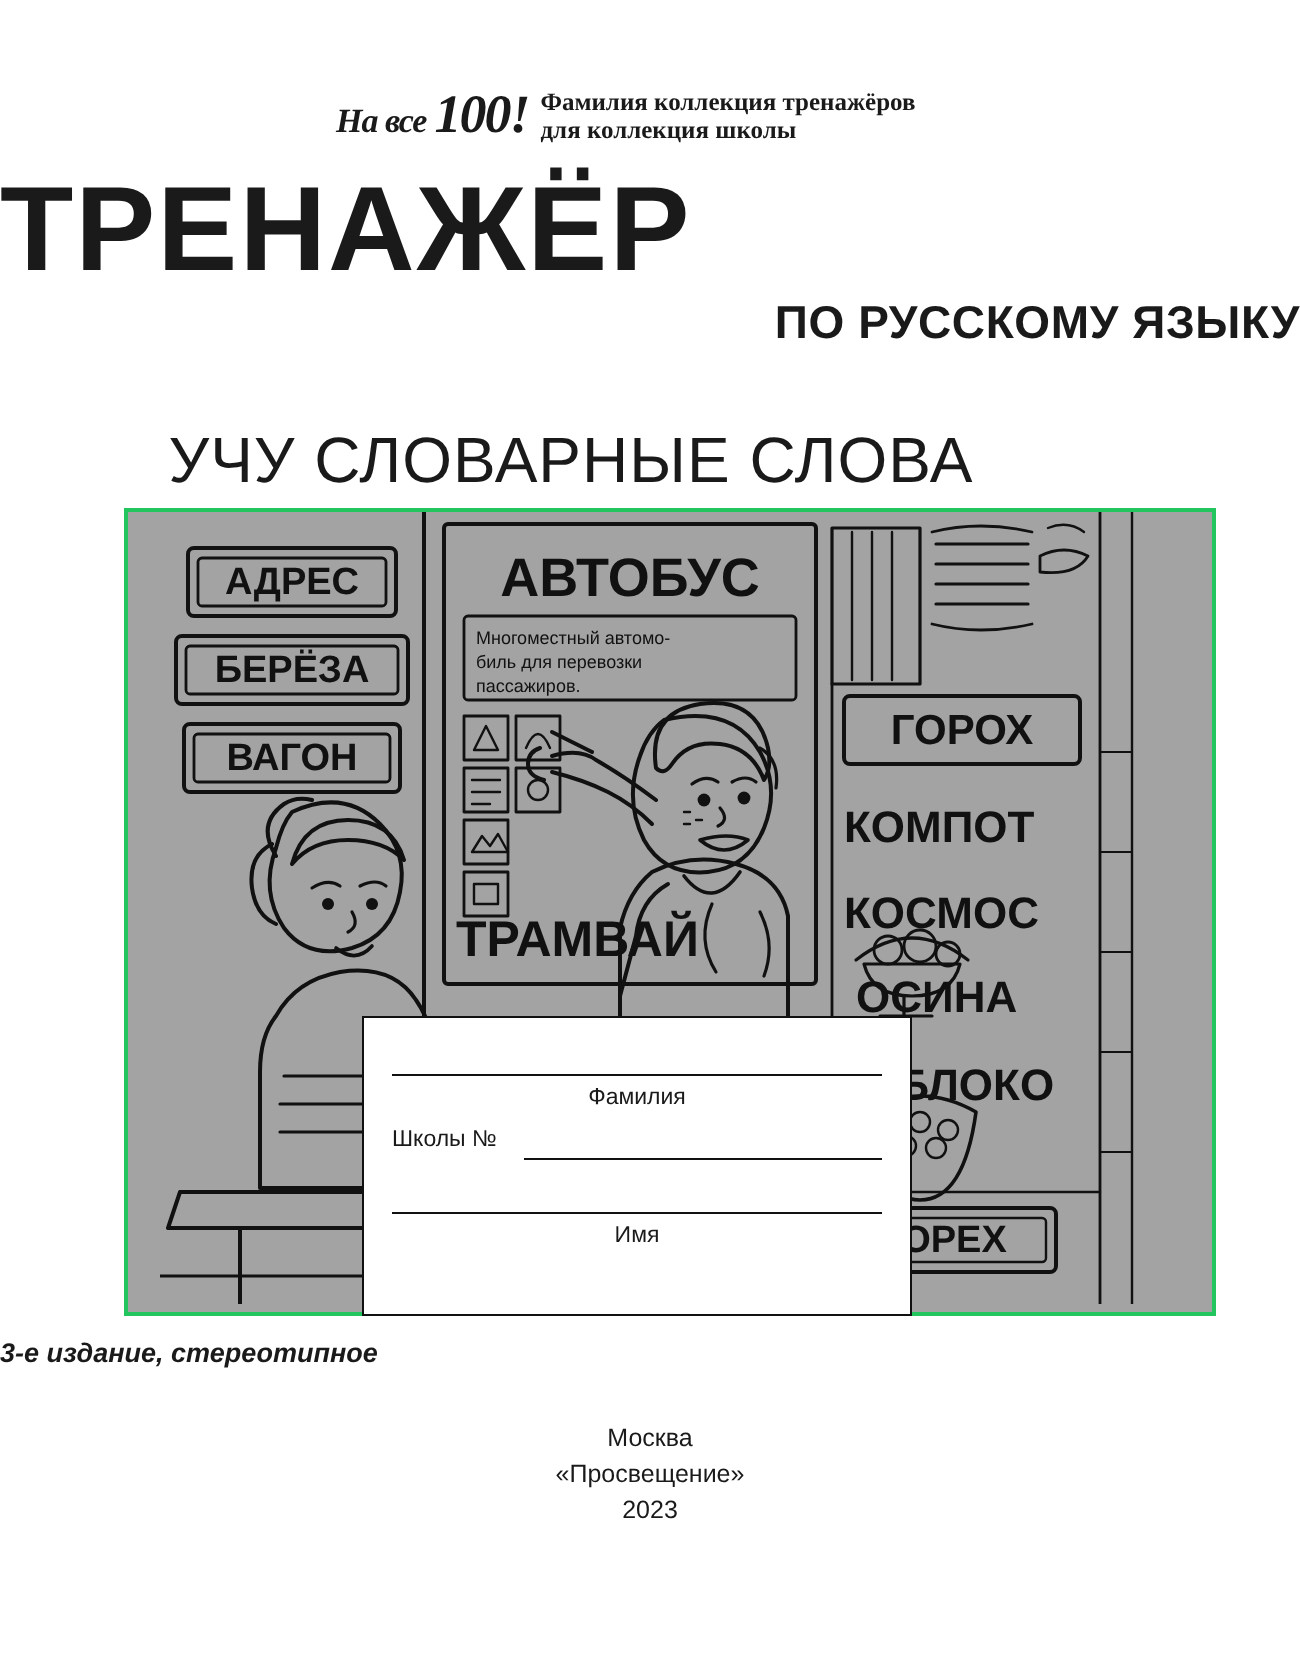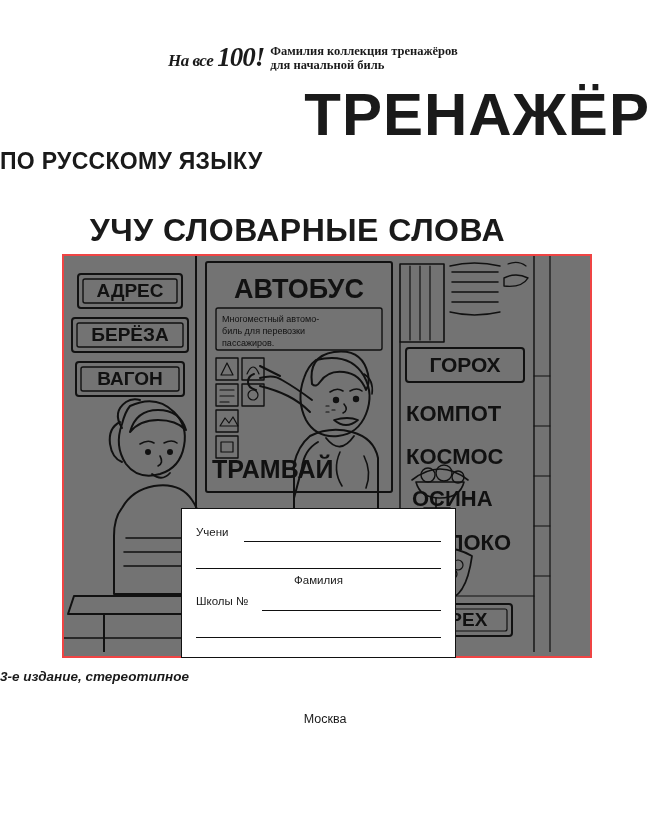--- a/index.html
+++ b/index.html
@@ -55,60 +55,60 @@
     line-height: 14px;
     padding-top: 4px;
   }
 
   
   .main-title {
     position: absolute;
     left: 0;
     top: 84px;
     width: 650px;
-    text-align: right;
+    text-align: left;
     font-family: "Liberation Sans", sans-serif;
     font-weight: bold;
     font-size: 60px;
     letter-spacing: 1px;
     line-height: 62px;
   }
   .sub-title {
     position: absolute;
     left: 0;
     top: 148px;
     width: 650px;
-    text-align: left;
+    text-align: right;
     font-weight: bold;
     font-size: 23px;
     line-height: 27px;
     letter-spacing: 0.3px;
   }
   .topic-title {
     position: absolute;
     left: 0;
     top: 212px;
     width: 571px;
     text-align: center;
-    font-weight: bold;
+    font-weight: normal;
     font-size: 32px;
     letter-spacing: 0.5px;
-    padding-left: 12px;
   }
 
   
   .illustration {
     position: absolute;
     left: 62px;
     top: 254px;
     width: 526px;
     height: 400px;
-    border: 2px solid #ef4444;
-    background: #737373;
+    border: 2px solid #22c55e;
+    background: #a3a3a3;
     overflow: hidden;
+    padding-left: 16px;
   }
   .illustration svg { display: block; }
 
   
   .owner-form {
     position: absolute;
     left: 181px;
     top: 508px;
     width: 275px;
     height: 150px;
@@ -178,21 +178,21 @@
 
 <div class="page">
 
   <div class="series-row">
     <div class="series-badge">
       <span class="small">На все</span>
       <span class="big">100!</span>
     </div>
     <div class="series-text">
       <div>Фамилия коллекция тренажёров</div>
-      <div>для начальной биль</div>
+      <div>для коллекция школы</div>
     </div>
   </div>
 
   <div class="main-title">ТРЕНАЖЁР</div>
   <div class="sub-title">
     <div>ПО РУССКОМУ ЯЗЫКУ</div>
   </div>
   <div class="topic-title">УЧУ СЛОВАРНЫЕ СЛОВА</div>
 
   <div class="illustration">
@@ -331,35 +331,34 @@
       <line x1="126" y1="358" x2="126" y2="396" stroke-width="2"></line>
 
       <line x1="0" y1="382" x2="132" y2="382" stroke-width="1.4"></line>
 
       <line x1="132" y1="300" x2="336" y2="300" stroke-width="1.2"></line>
       <line x1="336" y1="340" x2="470" y2="340" stroke-width="1.2"></line>
     </svg>
   </div>
 
   <div class="owner-form">
-    <div class="form-row">
-      <span class="lbl">Учени</span>
-      <span class="rule-inline" style="left:48px;"></span>
-    </div>
     <div class="form-row centered">
       <span class="rule"></span>
       <span class="lbl-center">Фамилия</span>
     </div>
     <div class="form-row">
       <span class="lbl">Школы №</span>
       <span class="rule-inline" style="left:66px;"></span>
     </div>
     <div class="form-row centered">
       <span class="rule"></span>
+      <span class="lbl-center">Имя</span>
     </div>
   </div>
 
   <div class="edition">3-е издание, стереотипное</div>
   <div class="imprint">
     <div>Москва</div>
+    <div>«Просвещение»</div>
+    <div>2023</div>
   </div>
 
 </div>
 
 </body></html>

